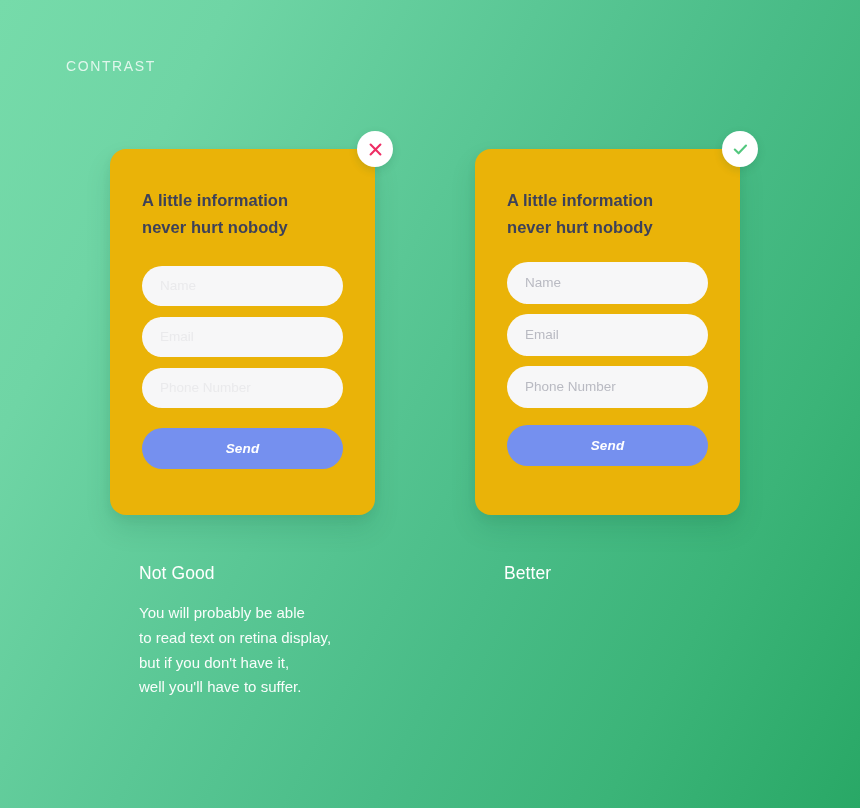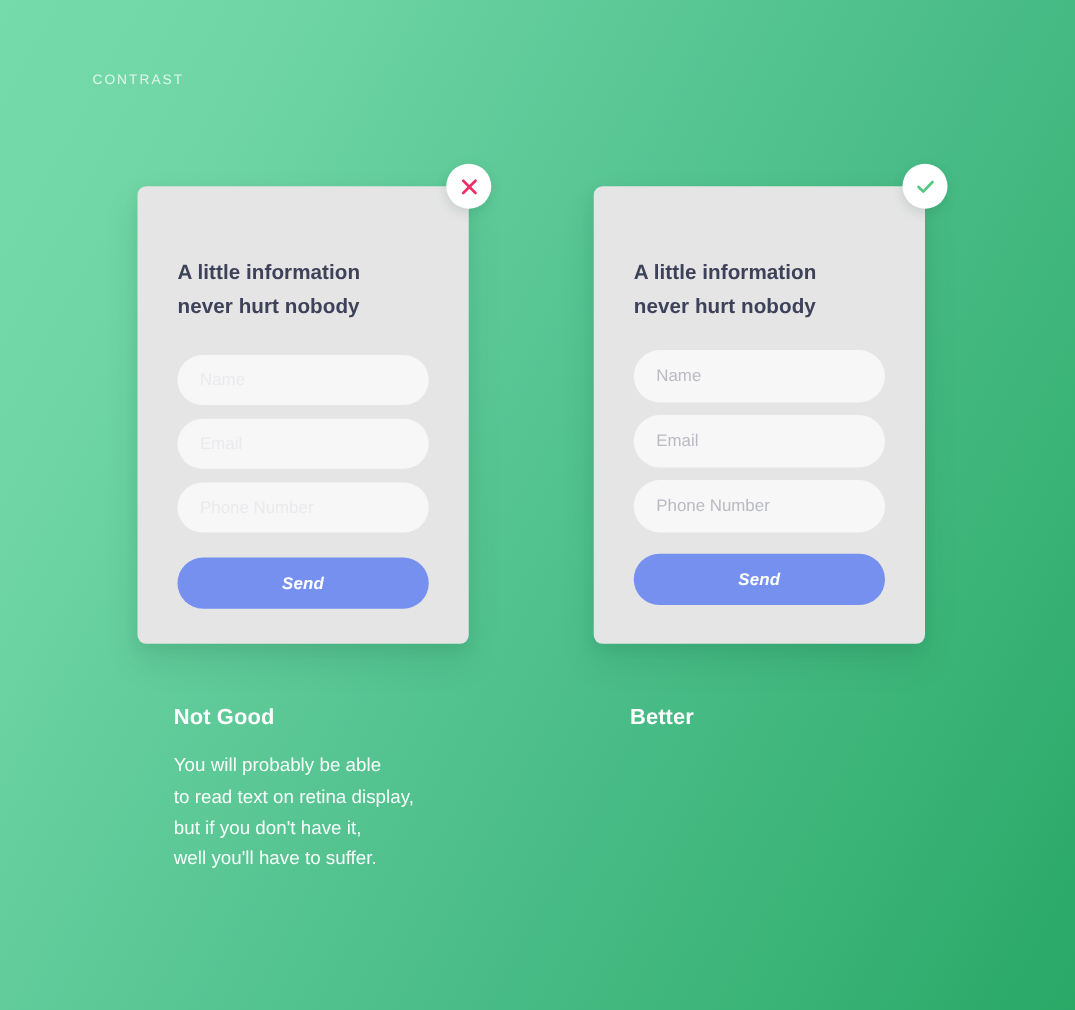--- a/index.html
+++ b/index.html
@@ -13,45 +13,45 @@
     font-family: "Liberation Sans", sans-serif;
     background: linear-gradient(118deg, #76DBAA 0%, #6FD5A5 18%, #5AC795 42%, #49BC87 62%, #3BB478 80%, #29A866 100%);
     position: relative;
     overflow: hidden;
     -webkit-font-smoothing: antialiased;
   }
 
   
   .eyebrow {
     position: absolute;
-    left: 74px;
+    left: 66px;
     top: 58px;
-    font-size: 11px;
+    font-size: 14px;
     letter-spacing: 1.6px;
     color: rgba(255,255,255,0.78);
     font-weight: 400;
     text-transform: uppercase;
   }
 
   
   .column {
     position: absolute;
     top: 149px;
   }
   .column.left  { left: 110px;  width: 265px; }
   .column.right { left: 475px;  width: 265px; }
 
   
   .card {
     position: relative;
-    background: #e5e5e5;
-    border-radius: 7px;
+    background: #eab308;
+    border-radius: 16px;
     box-shadow: 0 14px 26px rgba(18, 84, 55, 0.13),
                 0 4px 10px rgba(18, 84, 55, 0.07);
-    padding: 56px 32px 34px 32px;
+    padding: 38px 32px 34px 32px;
   }
   .column.left  .card { height: 366px; }
   .column.right .card { height: 366px; }
 
   
   .badge {
     position: absolute;
     top: -18px;
     right: -18px;
     width: 36px;
@@ -128,21 +128,21 @@
 
   
   .caption {
     margin-top: 48px;
     padding-left: 29px;
   }
   .column.right .caption { padding-left: 29px; }
 
   .caption-title {
     font-size: 17.5px;
-    font-weight: 700;
+    font-weight: 400;
     color: #ffffff;
     letter-spacing: 0.1px;
     margin-bottom: 17px;
   }
   .caption-body {
     font-size: 15px;
     line-height: 1.65;
     color: rgba(255,255,255,0.96);
     white-space: pre-line;
     letter-spacing: 0.02px;

